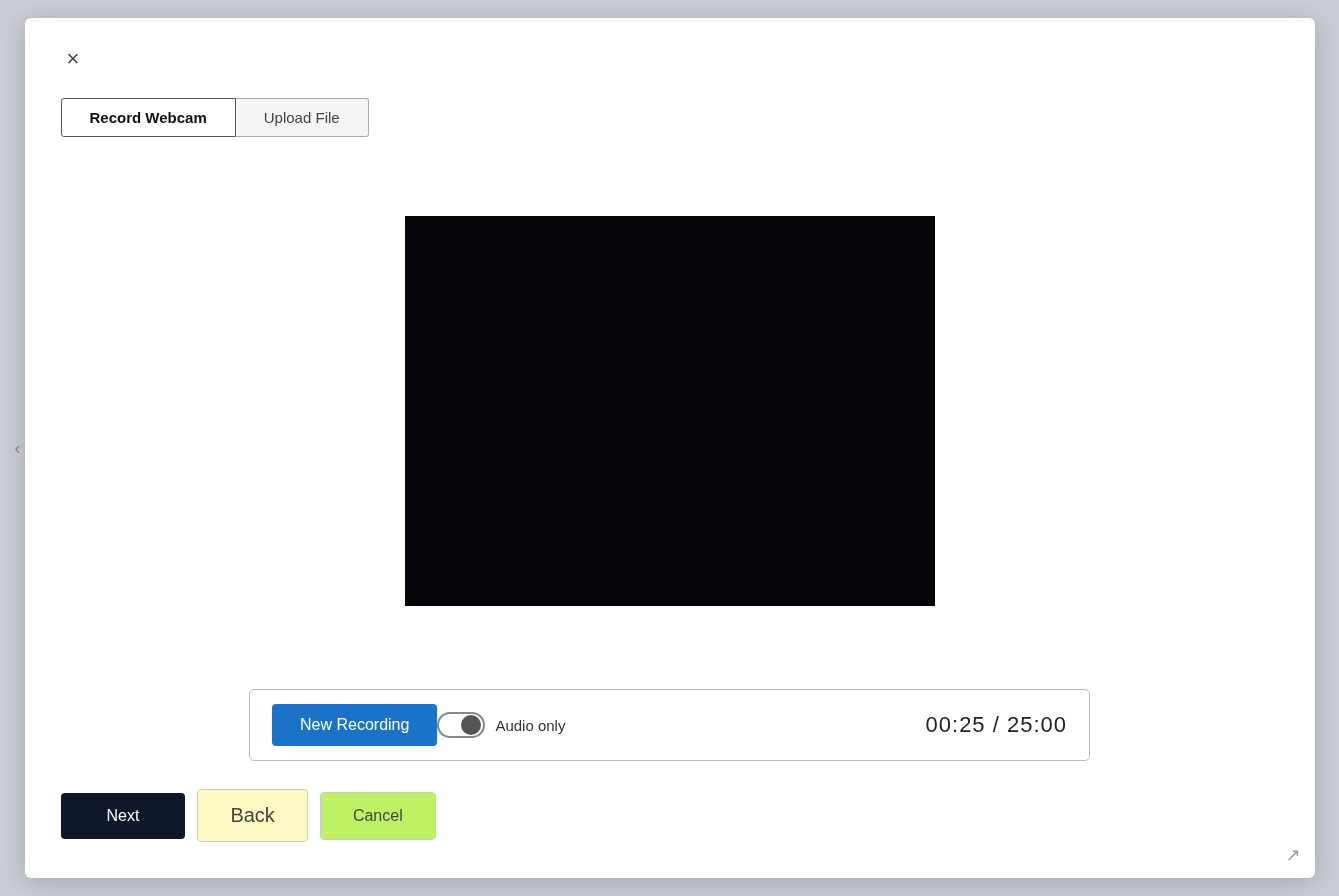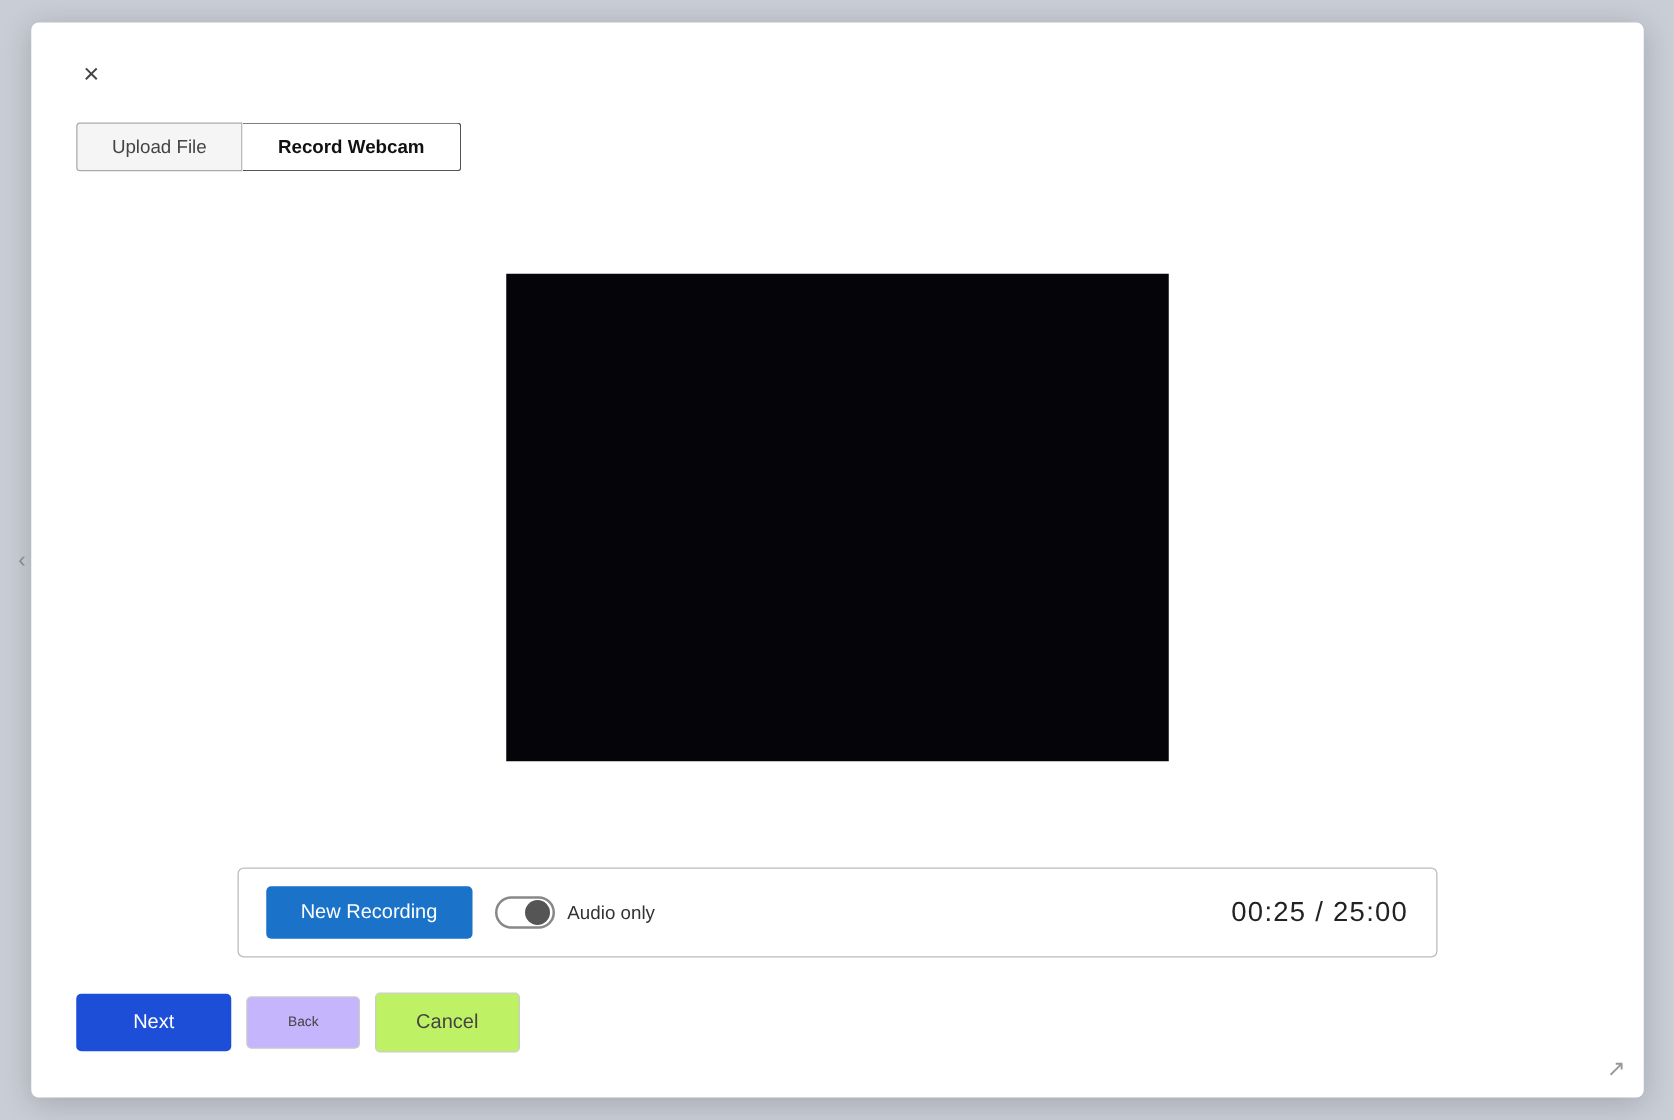--- a/index.html
+++ b/index.html
@@ -123,23 +123,22 @@
       background: #050408;
       display: block;
     }
 
     .recording-controls {
       display: flex;
       align-items: center;
       border: 1.5px solid #bbb;
       border-radius: 5px;
       margin: 22px auto 0 auto;
-      width: 960px;
+      width: 841px;
       padding: 14px 22px;
-      gap: 18px;
     }
 
     .new-recording-btn {
       background: #1a73c8;
       color: #fff;
       border: none;
       border-radius: 4px;
       padding: 12px 28px;
       font-size: 16px;
       font-weight: 500;
@@ -189,37 +188,37 @@
     }
 
     .footer-buttons {
       display: flex;
       gap: 12px;
       margin-top: 28px;
       align-items: center;
     }
 
     .btn-next {
-      background: #1d4ed8;
+      background: #0f172a;
       color: #fff;
       border: none;
       border-radius: 4px;
       padding: 14px 46px;
       font-size: 16px;
       cursor: pointer;
       font-weight: 500;
     }
 
     .btn-back {
-      background: #c4b5fd;
+      background: #fef9c3;
       color: #444;
       border: 1px solid #ccc;
       border-radius: 4px;
       padding: 14px 32px;
-      font-size: 11px;
+      font-size: 20px;
       cursor: pointer;
     }
 
     .btn-cancel {
       background: #bef264;
       color: #444;
       border: 1px solid #ccc;
       border-radius: 4px;
       padding: 14px 32px;
       font-size: 16px;
@@ -251,25 +250,25 @@
 <div class="page-bg">
   <div class="modal">
 
     <span class="left-arrow">‹</span>
 
     <div class="modal-header">
       <button class="close-btn">×</button>
     </div>
 
     <div class="tabs-row">
+      <button class="tab-btn active">
+        <span>Record Webcam</span>
+      </button>
       <button class="tab-btn">
         <span>Upload File</span>
-      </button>
-      <button class="tab-btn active">
-        <span>Record Webcam</span>
       </button>
     </div>
 
     <div class="video-area">
       <div class="video-preview"></div>
     </div>
 
     <div class="recording-controls">
       <button class="new-recording-btn">New Recording</button>
 

